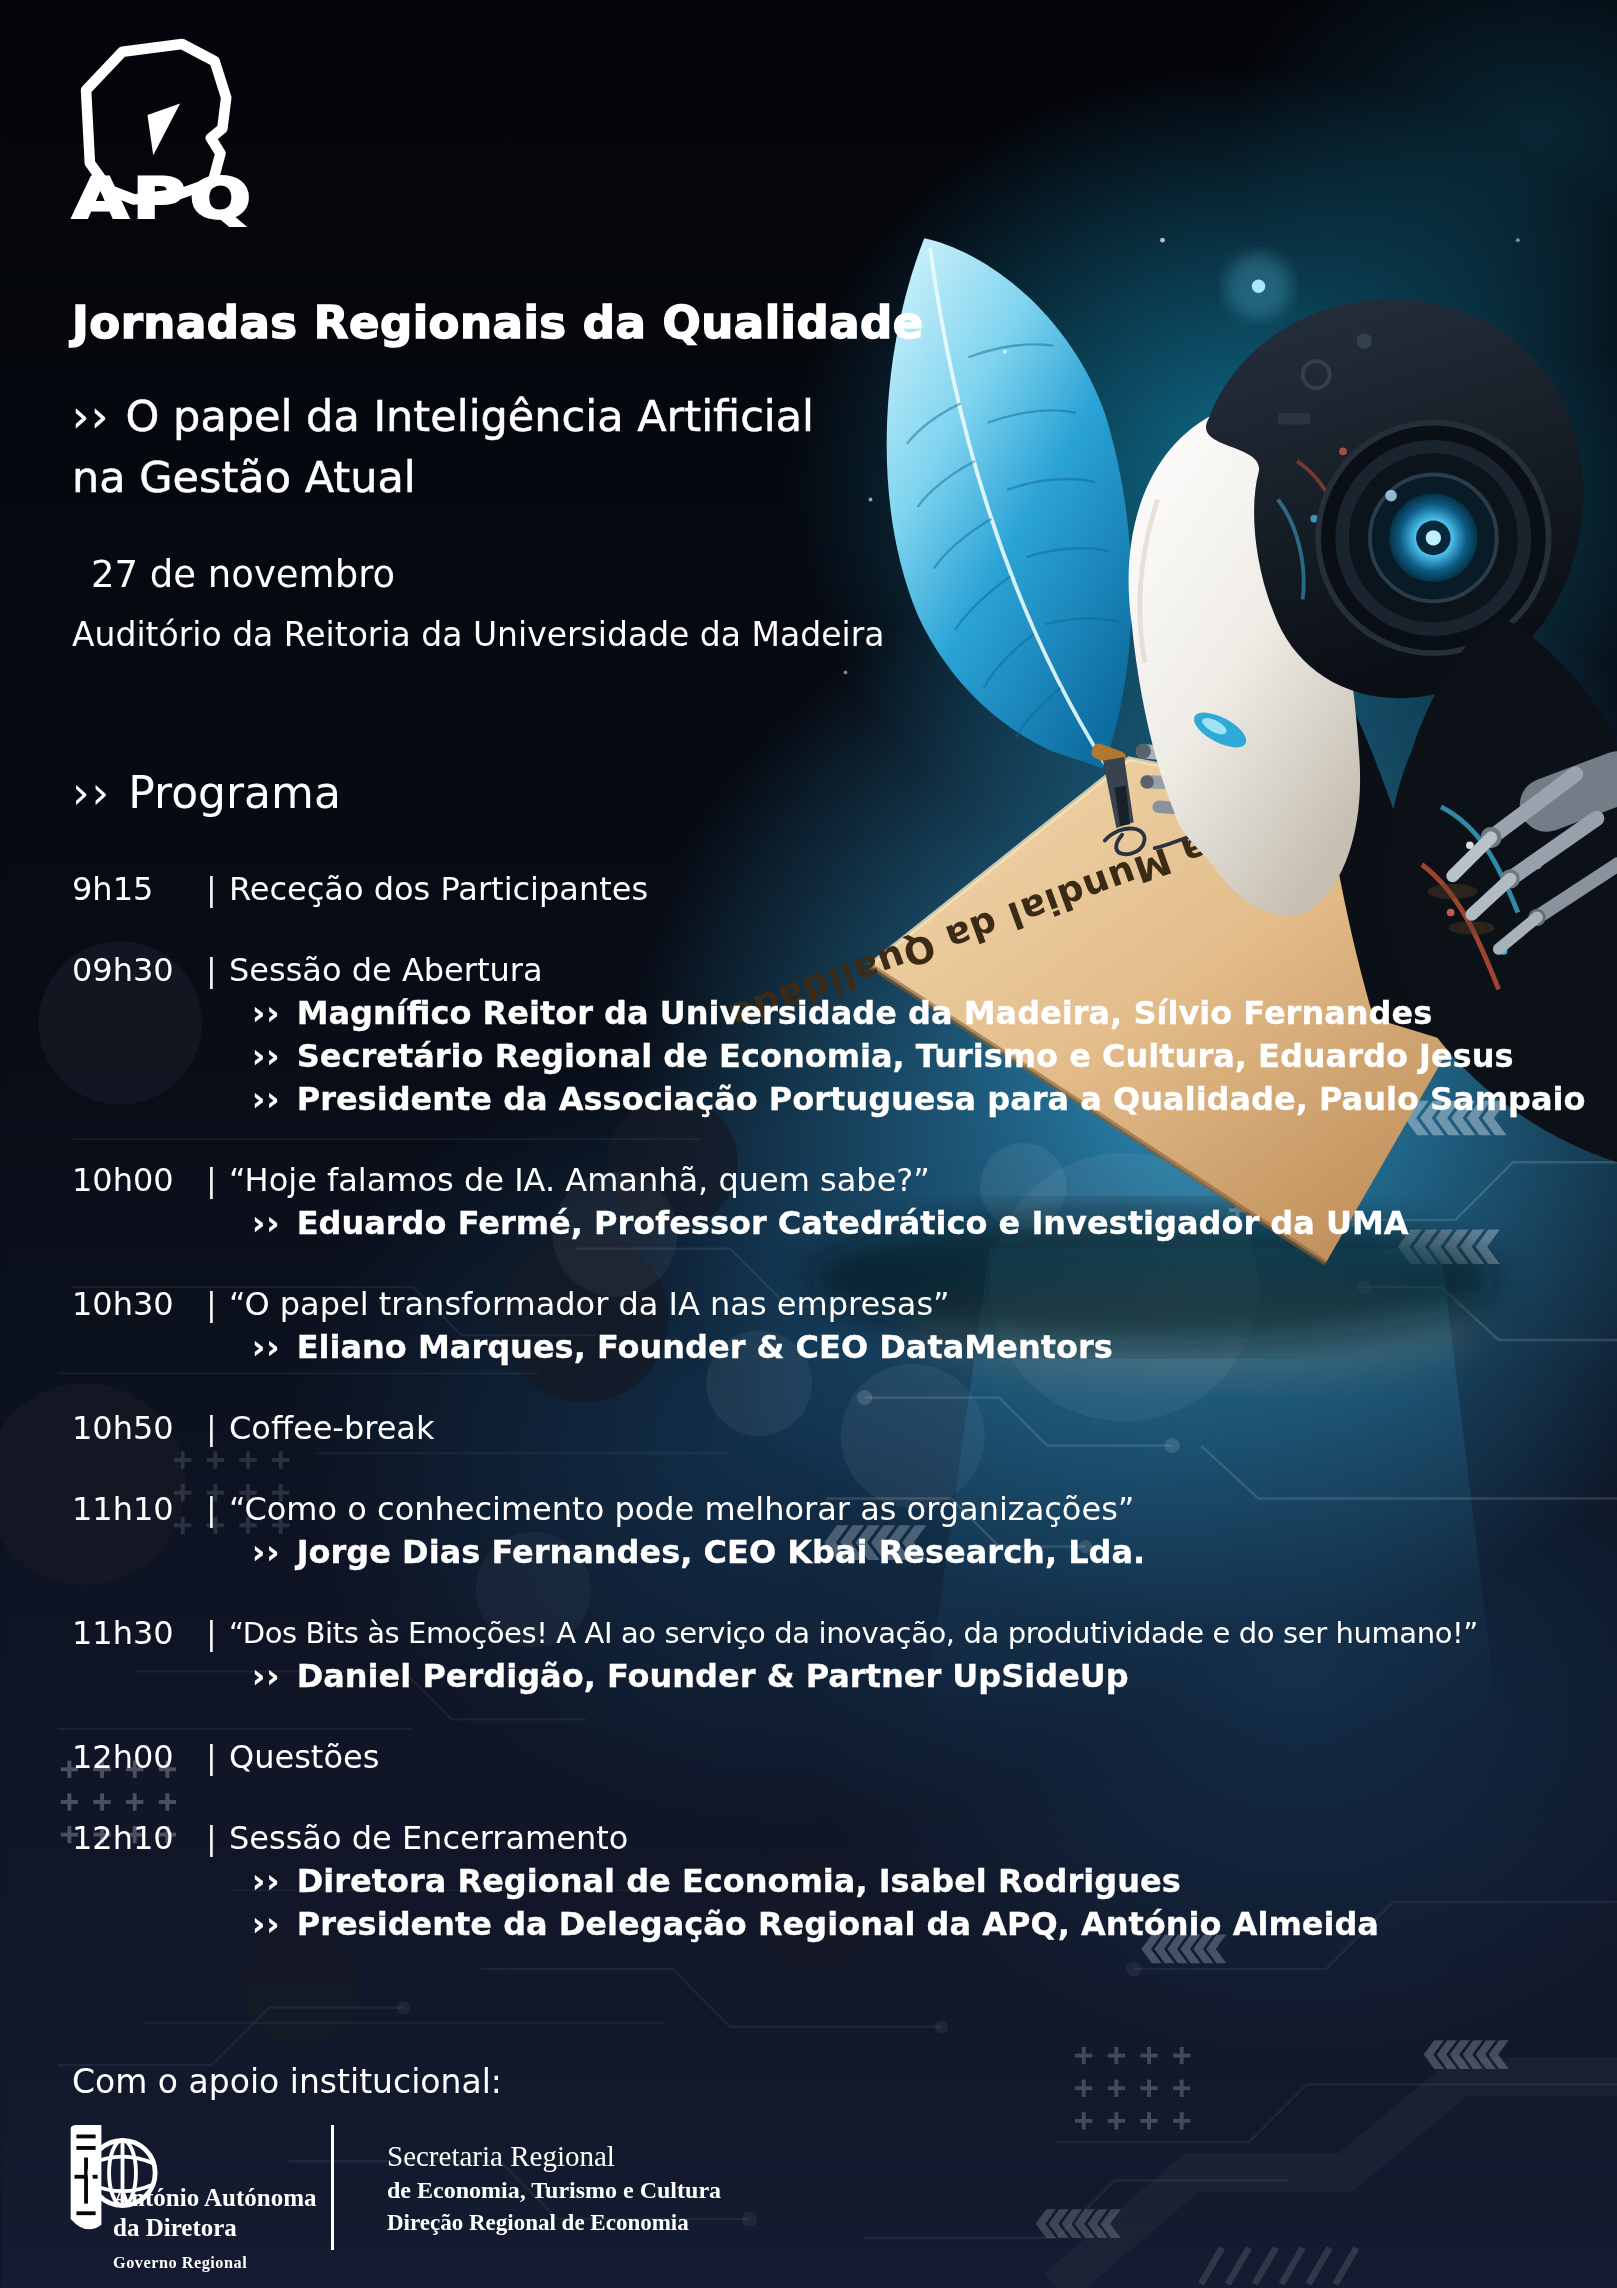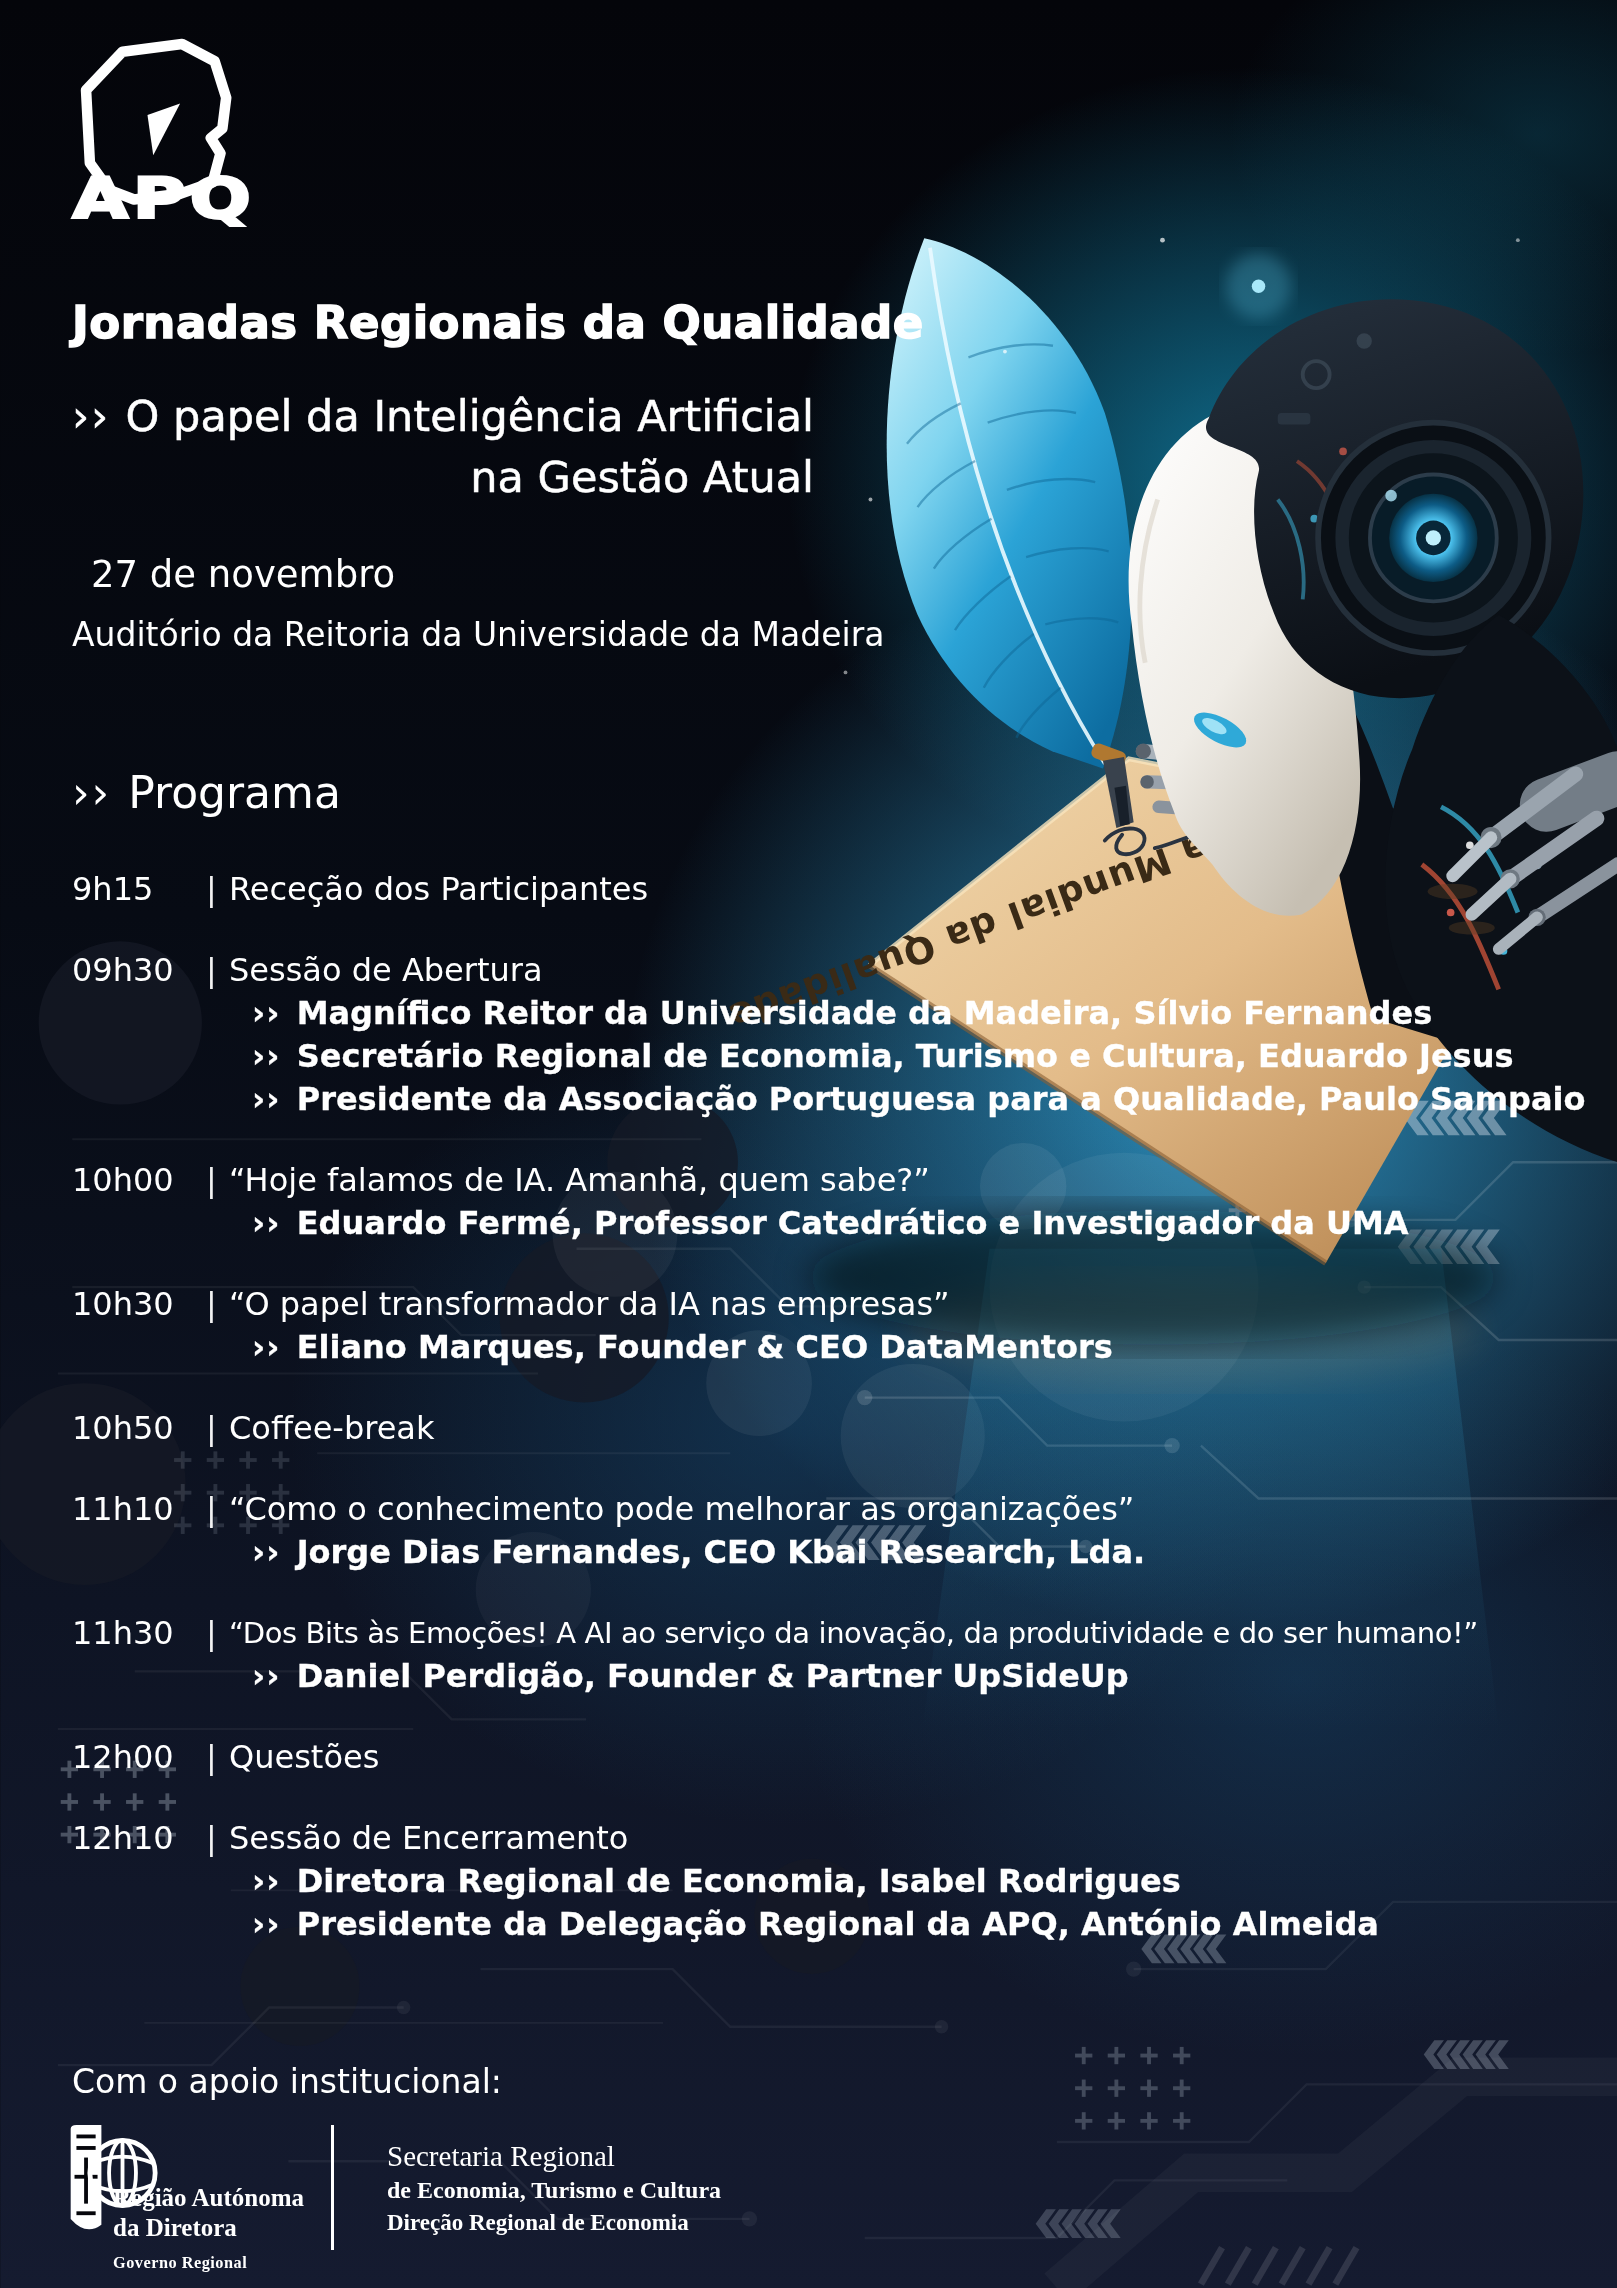--- a/index.html
+++ b/index.html
@@ -10,21 +10,21 @@
   }
   .bg-svg{position:absolute;left:0;top:0;width:1618px;height:2288px;z-index:0;}
   .layer{position:absolute;z-index:2;}
 
   
   .apq-logo{left:63px;top:38px;width:192px;height:250px;}
   .main-title{
     left:72px;top:296px;font-size:45px;font-weight:700;letter-spacing:0.5px;
     -webkit-text-stroke:1.5px #fff;
   }
-  .subtitle{left:72px;top:386px;font-size:43px;font-weight:400;line-height:61px;text-align:right;-webkit-text-stroke:0.5px #fff;}
+  .subtitle{left:72px;top:386px;font-size:43px;font-weight:400;line-height:61px;-webkit-text-stroke:0.5px #fff;}
   .subtitle .pfx{margin-right:15.4px;letter-spacing:1.9px;}
   .event-date{left:72px;top:553px;font-size:37px;font-weight:400;margin-left:19px;}
   .event-venue{left:72px;top:615px;font-size:33px;font-weight:400;}
 
   
   .prog-heading{left:72px;top:767px;font-size:44px;font-weight:400;}
   .prog-heading .pfx{margin-right:17.3px;letter-spacing:1.9px;}
   .program{left:72px;top:868px;right:19px;}
   .prog-block{margin-bottom:38px;}
   .prog-line{display:flex;line-height:43px;font-size:32px;font-weight:400;}
@@ -498,21 +498,21 @@
       </g>
       <circle cx="62" cy="52" r="34" stroke-width="5"></circle>
       <ellipse cx="62" cy="52" rx="14" ry="34" stroke-width="4"></ellipse>
       <path d="M30 42 Q62 28 94 42" stroke-width="4"></path>
       <path d="M30 64 Q62 78 94 64" stroke-width="4"></path>
       <line x1="62" y1="18" x2="62" y2="86" stroke-width="4"></line>
     </g>
   </svg>
 
   <div class="layer gov-text">
-    <div class="g1">Região Autónoma</div>
+    <div class="g1">António Autónoma</div>
     <div class="g2">da Diretora</div>
     <div class="g3">Governo Regional</div>
   </div>
 
   <div class="layer footer-divider"></div>
 
   <div class="layer secretariat">
     <div class="s1">Secretaria Regional</div>
     <div class="s2">de Economia, Turismo e Cultura</div>
     <div class="s3">Direção Regional de Economia</div>

